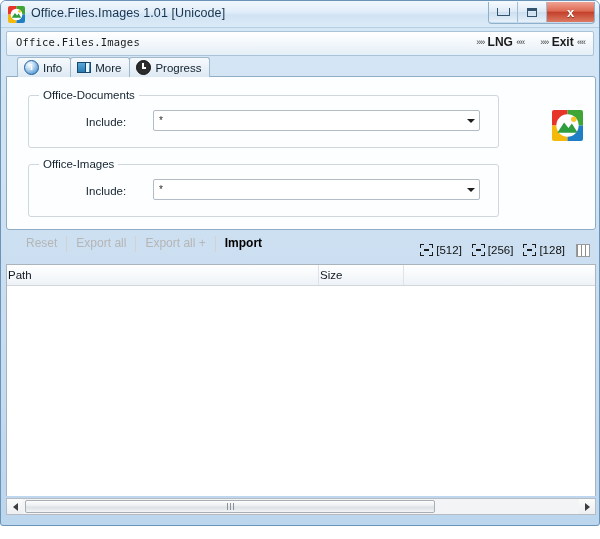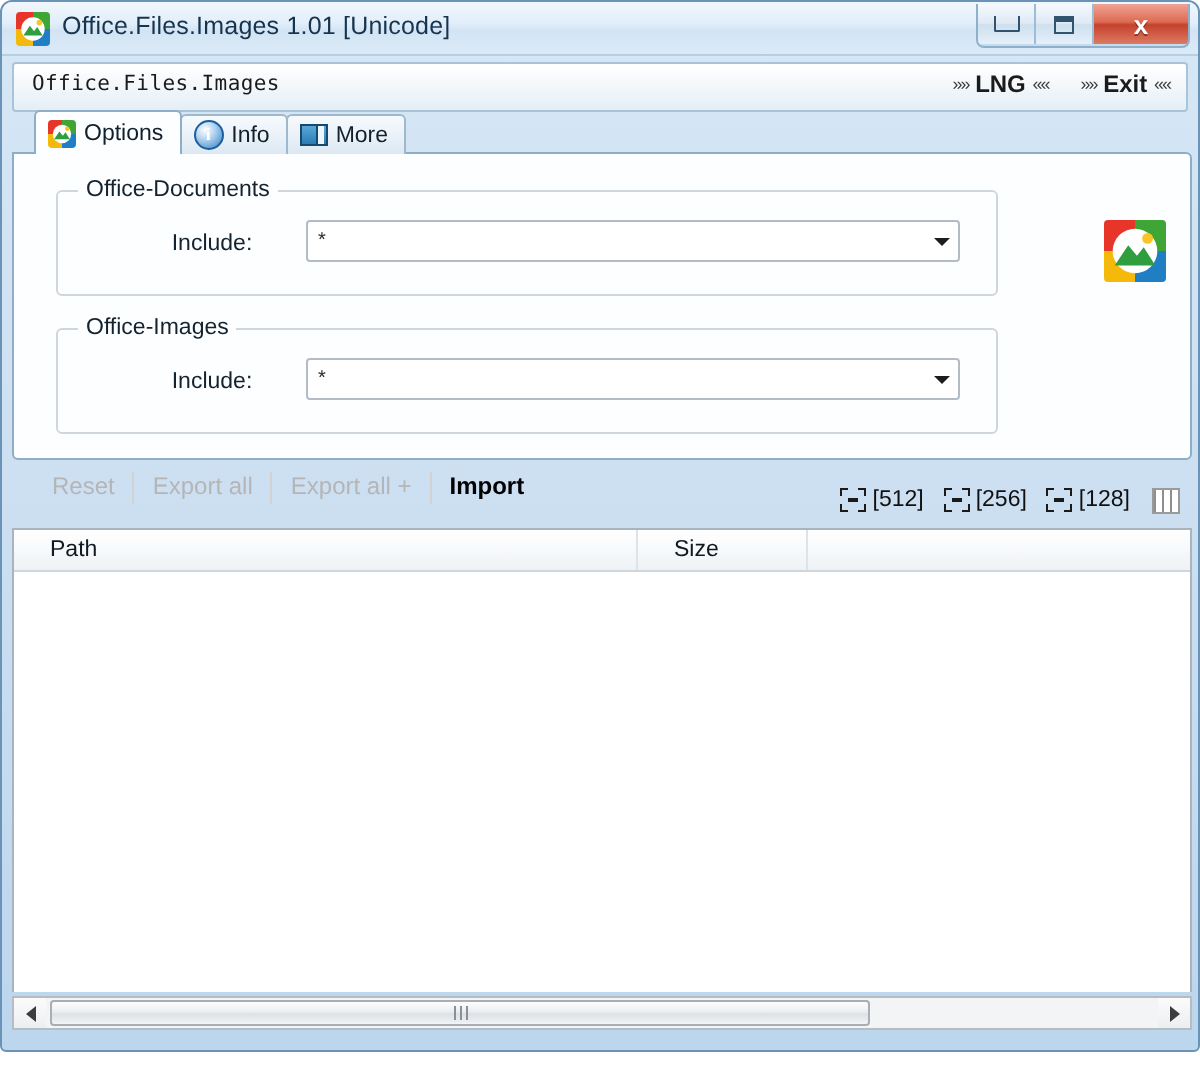--- a/index.html
+++ b/index.html
@@ -363,21 +363,21 @@
   }
   .lv-header {
     display: flex;
     height: 20px;
     background: linear-gradient(180deg,#ffffff 0%, #f7f9fb 48%, #eef2f6 100%);
     border-bottom: 1px solid #cfd6dc;
   }
   .lv-col {
     display: flex;
     align-items: center;
-    padding-left: 18px;
+    padding-left: 1px;
     font-size: 11.5px;
     color: #101a22;
     border-right: 1px solid #dde3e8;
     box-sizing: border-box;
     white-space: nowrap;
   }
   .lv-body { height: 210px; background:#fff; }
 
   
   .hscroll {
@@ -478,45 +478,35 @@
         <b>Exit</b>
         <span class="chev">««</span>
       </div>
     </div>
   </div>
 
   <div class="client">
 
     <div class="tabstrip">
 
-      <div class="tab active">
-        <span class="ico ico-app">
-          <svg width="14" height="14" viewBox="0 0 32 32">
-            <rect x="0" y="0" width="16" height="16" fill="#e8352a"></rect>
-            <rect x="16" y="0" width="16" height="16" fill="#3fa535"></rect>
-            <rect x="0" y="16" width="16" height="16" fill="#f5b90b"></rect>
-            <rect x="16" y="16" width="16" height="16" fill="#1f7ec4"></rect>
-            <circle cx="16" cy="16" r="10.5" fill="#ffffff"></circle>
-            <path d="M7 22 L13 13 L17 18 L20 14 L25 22 Z" fill="#2f9e3f"></path>
-            <circle cx="22" cy="10" r="2.6" fill="#f7c52a"></circle>
-          </svg>
-        </span>
-        <span>Options</span>
-      </div>
 
       <div class="tab">
         <span class="ico ico-info">i</span>
         <span>Info</span>
       </div>
 
       <div class="tab">
         <span class="ico ico-more"></span>
         <span>More</span>
       </div>
 
+      <div class="tab">
+        <span class="ico ico-prog"></span>
+        <span>Progress</span>
+      </div>
     </div>
 
     <div class="tabpanel">
 
       <div class="groupbox" style="left:21px; top:18px; width:471px; height:53px;">
         <span class="gb-legend">Office-Documents</span>
       </div>
       <div class="field-label" style="left:60px; top:39px; width:78px;">Include:</div>
       <div class="combo" style="left:146px; top:33px; width:327px;">
         <span class="val">*</span>

